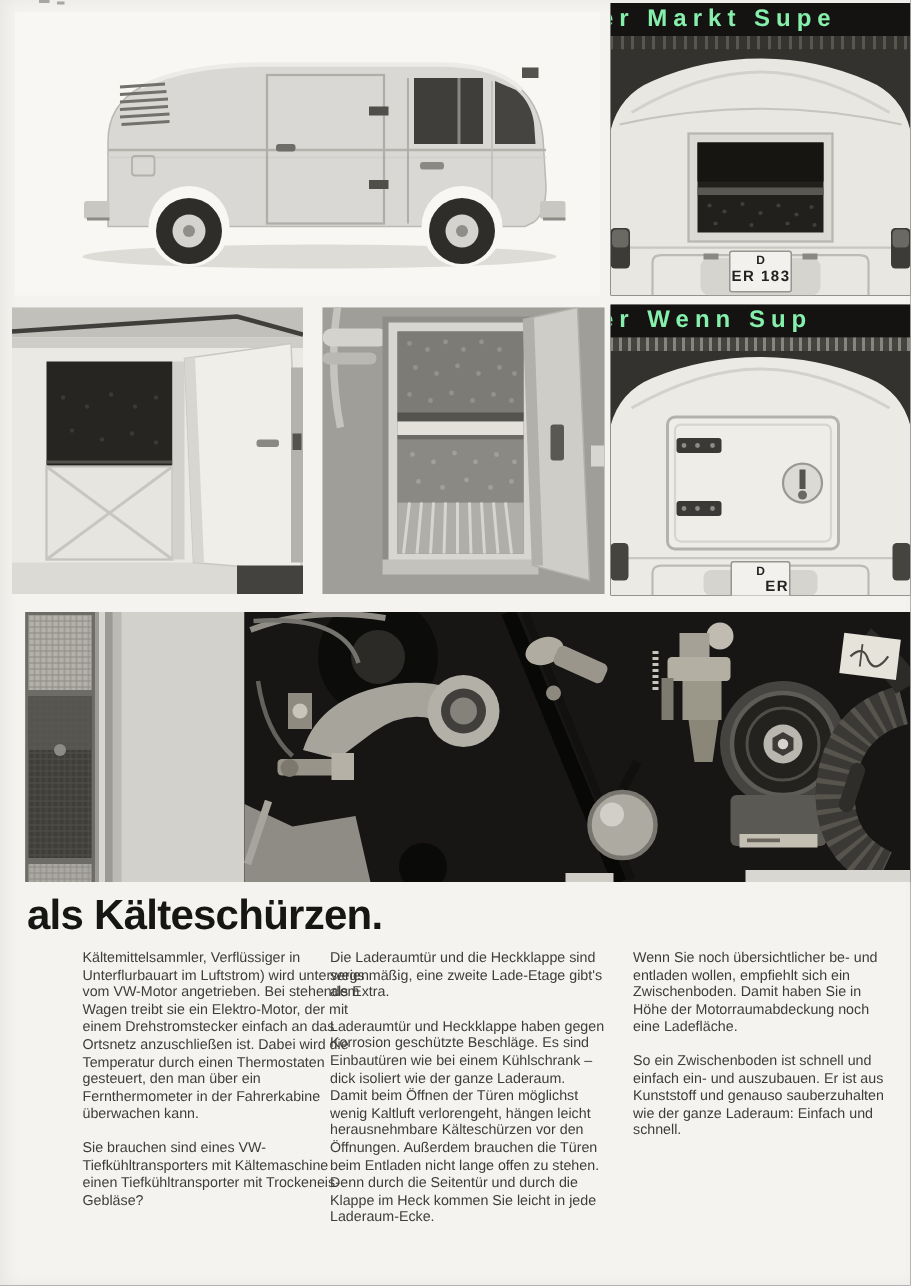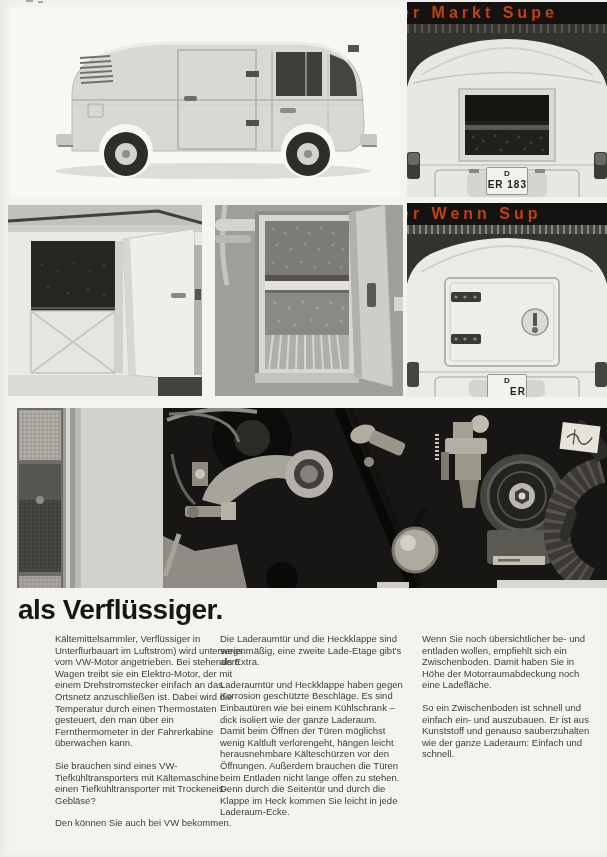--- a/index.html
+++ b/index.html
@@ -8,21 +8,21 @@
     background:#f4f3f0;overflow:hidden;
     font-family:"Liberation Sans",sans-serif;
     box-shadow:inset 4px 0 10px rgba(0,0,0,.05);
   }
   .photo{position:absolute;overflow:hidden;}
   .photo svg{display:block;position:absolute;left:0;top:0;}
 
   
   .banner{position:absolute;left:0;right:0;top:0;height:22px;background:#141312;
     overflow:hidden;display:flex;align-items:center;}
-  .banner span{white-space:nowrap;margin-left:-7px;color:#c2410c;
+  .banner span{white-space:nowrap;margin-left:-7px;color:#86efac;
     font-weight:bold;font-size:16px;letter-spacing:4px;font-family:"Liberation Sans",sans-serif;}
   .banner-strip{position:absolute;left:0;right:0;top:22px;height:9px;background:#46443f;
     background-image:repeating-linear-gradient(90deg,rgba(214,212,204,.45) 0 2px,transparent 2px 6px);}
   .banner-strip.dark{background:#35342f;
     background-image:repeating-linear-gradient(90deg,rgba(190,188,180,.25) 0 2px,transparent 2px 7px);}
 
   
   .plate{position:absolute;background:#f3f1ed;border:1px solid #97958f;border-radius:2px;
     text-align:center;color:#222;line-height:1.1;padding-top:2px;box-sizing:border-box;}
   .plate .cc{font-size:8px;font-weight:bold;display:block;}
@@ -375,26 +375,25 @@
       </g>
 
       <path d="M146,180 V128 l32,15 l42,-7 l10,44 Z" fill="#8e8c85"></path>
       <path d="M162,126 L148,168" stroke="#a6a49d" stroke-width="5"></path>
       <circle cx="265" cy="170" r="16" fill="#0a0a09"></circle>
       <rect x="360" y="174" width="32" height="6" fill="#cfcdc6"></rect>
       <rect x="480" y="172" width="110" height="8" fill="#d9d7d1"></rect>
     </svg>
   </div>
 
-  <h1 class="headline">als Verflüssiger.</h1>
+  <h1 class="headline">als Kälteschürzen.</h1>
 
   <div class="col col-1">
     <p>Kältemittelsammler, Verflüssiger in Unterflurbauart im Luftstrom) wird unterwegs vom VW-Motor angetrieben. Bei stehendem Wagen treibt sie ein Elektro-Motor, der mit einem Drehstromstecker einfach an das Ortsnetz anzuschließen ist. Dabei wird die Temperatur durch einen Thermostaten gesteuert, den man über ein Fernthermometer in der Fahrerkabine überwachen kann.</p>
     <p>Sie brauchen sind eines VW-Tiefkühltransporters mit Kältemaschine einen Tiefkühltransporter mit Trockeneis-Gebläse?</p>
-    <p>Den können Sie auch bei VW bekommen.</p>
   </div>
   <div class="col col-2">
     <p>Die Laderaumtür und die Heckklappe sind serienmäßig, eine zweite Lade-Etage gibt's als Extra.</p>
     <p>Laderaumtür und Heckklappe haben gegen Korrosion geschützte Beschläge. Es sind Einbautüren wie bei einem Kühlschrank – dick isoliert wie der ganze Laderaum.
 Damit beim Öffnen der Türen möglichst wenig Kaltluft verlorengeht, hängen leicht herausnehmbare Kälteschürzen vor den Öffnungen. Außerdem brauchen die Türen beim Entladen nicht lange offen zu stehen. Denn durch die Seitentür und durch die Klappe im Heck kommen Sie leicht in jede Laderaum-Ecke.</p>
   </div>
   <div class="col col-3">
     <p>Wenn Sie noch übersichtlicher be- und entladen wollen, empfiehlt sich ein Zwischenboden. Damit haben Sie in Höhe der Motorraumabdeckung noch eine Ladefläche.</p>
     <p>So ein Zwischenboden ist schnell und einfach ein- und auszubauen. Er ist aus Kunststoff und genauso sauberzuhalten wie der ganze Laderaum: Einfach und schnell.</p>
   </div>

